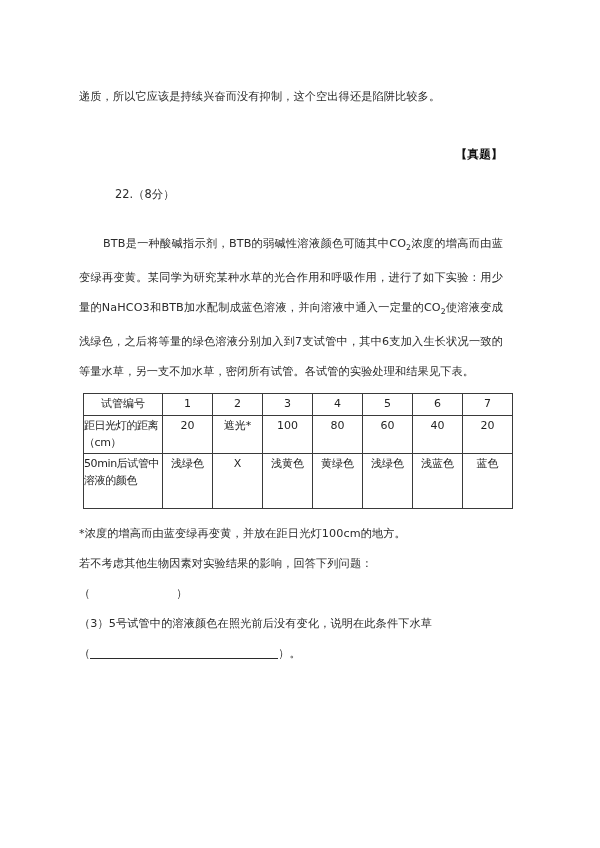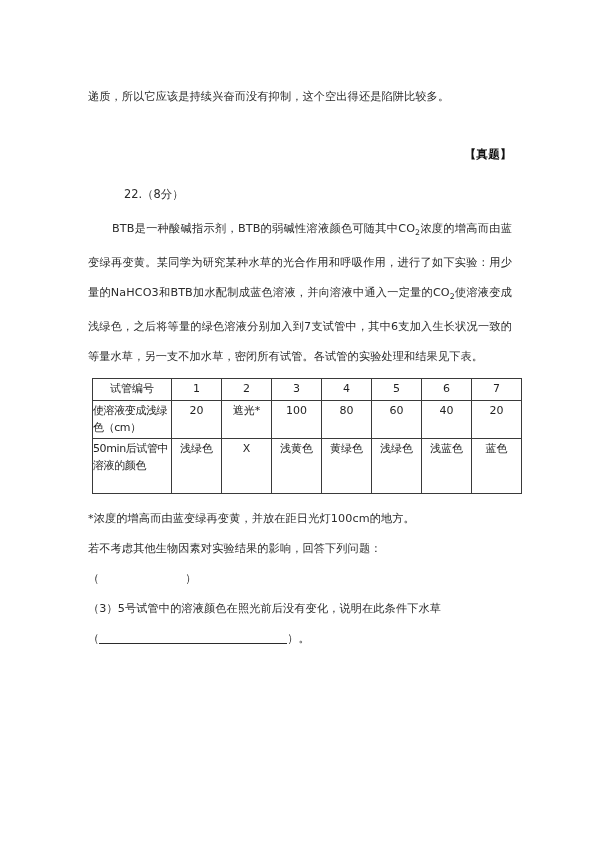--- a/index.html
+++ b/index.html
@@ -18,21 +18,21 @@
   .page {
     position: absolute;
     left: 0;
     top: 0;
     width: 600px;
     height: 848px;
     background: #ffffff;
   }
   .content {
     position: absolute;
-    left: 88px;
+    left: 79px;
     top: 82px;
     width: 424px;
   }
 
   .para {
     font-size: 11.2px;
     line-height: 30px;
     letter-spacing: 0.1px;
     margin: 0;
     text-align: justify;
@@ -56,21 +56,21 @@
     text-align: right;
   }
 
   .qnum {
     font-size: 11.4px;
     line-height: 20px;
     margin: 0 0 0 36px;
     color: #2b2b2b;
   }
 
-  .indent2 { text-indent: 24px; }
+  .indent2 { text-indent: 24px; margin-top: 15px; }
 
   sub {
     font-size: 0.7em;
     vertical-align: sub;
   }
 
   
   .tbl-wrap {
     margin-left: 4px;
     margin-top: 6px;
@@ -154,21 +154,21 @@
           <td class="col-d">1</td>
           <td class="col-d">2</td>
           <td class="col-d">3</td>
           <td class="col-d">4</td>
           <td class="col-d">5</td>
           <td class="col-d">6</td>
           <td class="col-d">7</td>
         </tr>
         <tr class="r3">
           <td class="col-label rowhdr" style="text-align:left;">
-                <span class="cell-tight">使溶液变成浅绿色（cm）</span>
+                <span class="cell-tight">距日光灯的距离（cm）</span>
               </td>
           <td class="col-d">20</td>
           <td class="col-d">遮光*</td>
           <td class="col-d">100</td>
           <td class="col-d">80</td>
           <td class="col-d">60</td>
           <td class="col-d">40</td>
           <td class="col-d">20</td>
         </tr>
         <tr class="r4">

